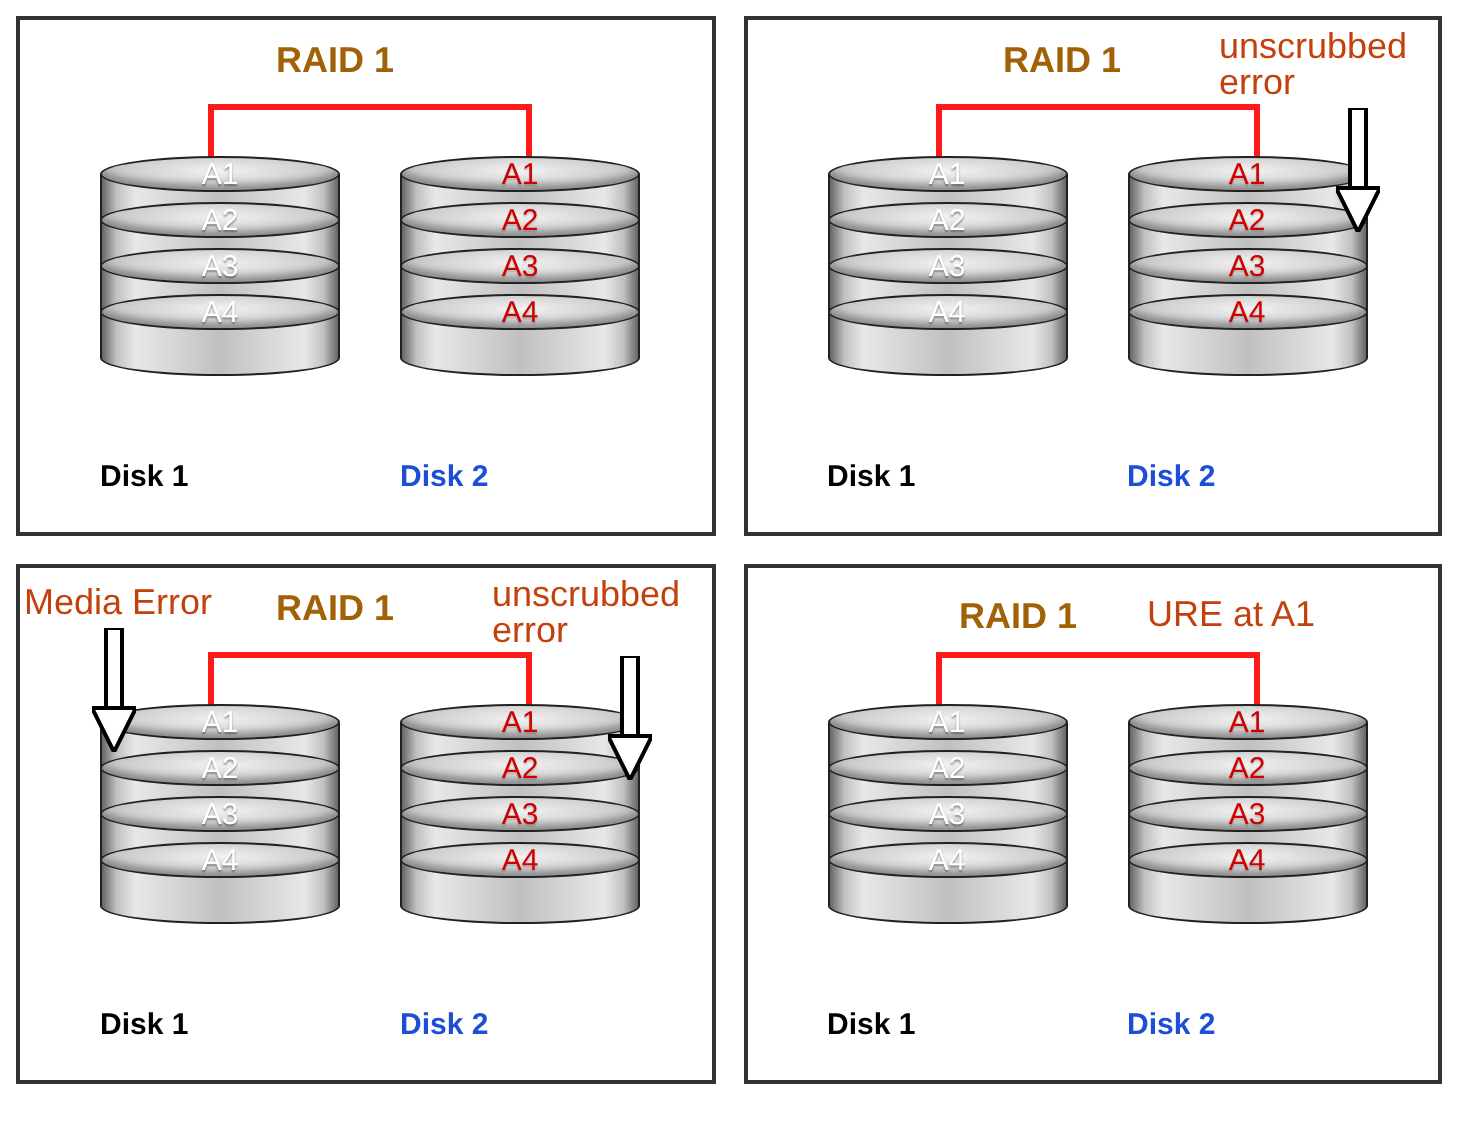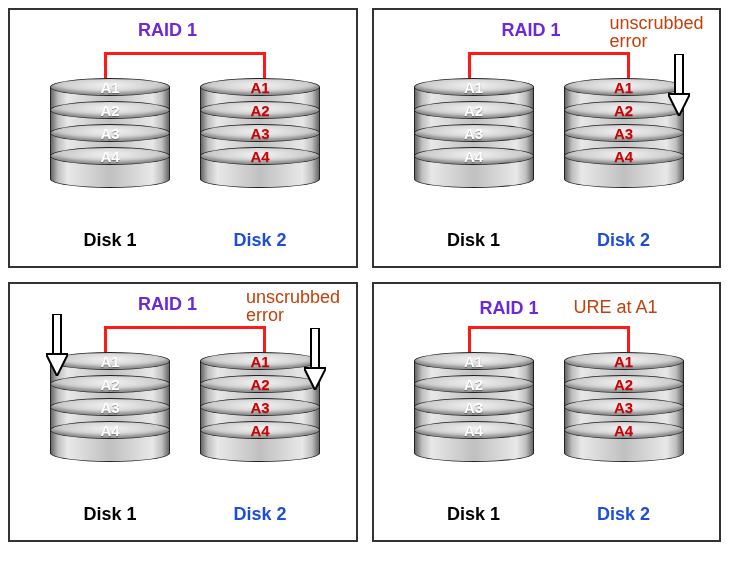--- a/index.html
+++ b/index.html
@@ -18,37 +18,36 @@
   .panel {
     border: 2px solid #333;
     position: relative;
     height: 260px;
     box-sizing: border-box;
   }
   .raid-label {
     position: absolute;
     font-weight: bold;
     font-size: 18px;
-    color: #6d28d9;
+    color: #a16207;
     top: 10px;
   }
   .annotation {
     position: absolute;
     font-size: 18px;
     color: #c2410c;
     line-height: 1.0;
     text-align: left;
   }
   .disk-label {
     position: absolute;
     font-weight: bold;
-    font-size: 18px;
+    font-size: 15px;
     top: 220px;
     width: 120px;
-    text-align: center;
   }
   .disk-label.red { color: #1d4ed8; }
   .disk {
     position: absolute;
     width: 120px;
     top: 68px;
   }
   .platter {
     position: relative;
     height: 32px;
@@ -86,21 +85,21 @@
     box-shadow: inset 0 -3px 3px rgba(0,0,0,0.25);
   }
   .plat-text {
     position: absolute;
     left: 0; right: 0;
     top: 0;
     height: 18px;
     display: flex;
     align-items: center;
     justify-content: center;
-    font-weight: bold;
+    font-weight: normal;
     font-size: 15px;
     color: #fff;
     text-shadow: 0 1px 1px rgba(0,0,0,0.4);
   }
   .plat-text.red { color: #d00000; text-shadow: 0 1px 1px rgba(0,0,0,0.2); }
 
   .connector {
     position: absolute;
     border: 3px solid #ff1a1a;
     border-bottom: none;
@@ -235,20 +234,21 @@
       </div>
       <div class="disk-label red" style="left: 190px;">Disk 2</div>
       <div class="arrow" style="left: 294px; top: 44px;"><svg viewBox="0 0 22 62">
     <rect x="7" y="0" width="8" height="40" fill="#fff" stroke="#000" stroke-width="2"></rect>
     <polygon points="0,40 22,40 11,62" fill="#fff" stroke="#000" stroke-width="2"></polygon>
   </svg></div>
     </div>
     <div class="panel">
       <div class="connector" style="left: 94px; width: 156px; top: 42px; height: 28px;"></div>
       <div class="raid-label" style="left: 128px; top: 10px;">RAID 1</div>
+      <div class="annotation" style="left: 2px; top: 8px;">Media Error</div>
       <div class="annotation" style="left: 236px; top: 4px;">unscrubbed<br>error</div>
       <div class="disk" style="left: 40px;">
         <div class="platter">
       <div class="plat-bottom"></div>
       <div class="plat-body"></div>
       <div class="plat-top"></div>
       <div class="plat-text ">A1</div>
         </div>
         <div class="platter">
       <div class="plat-bottom"></div>

